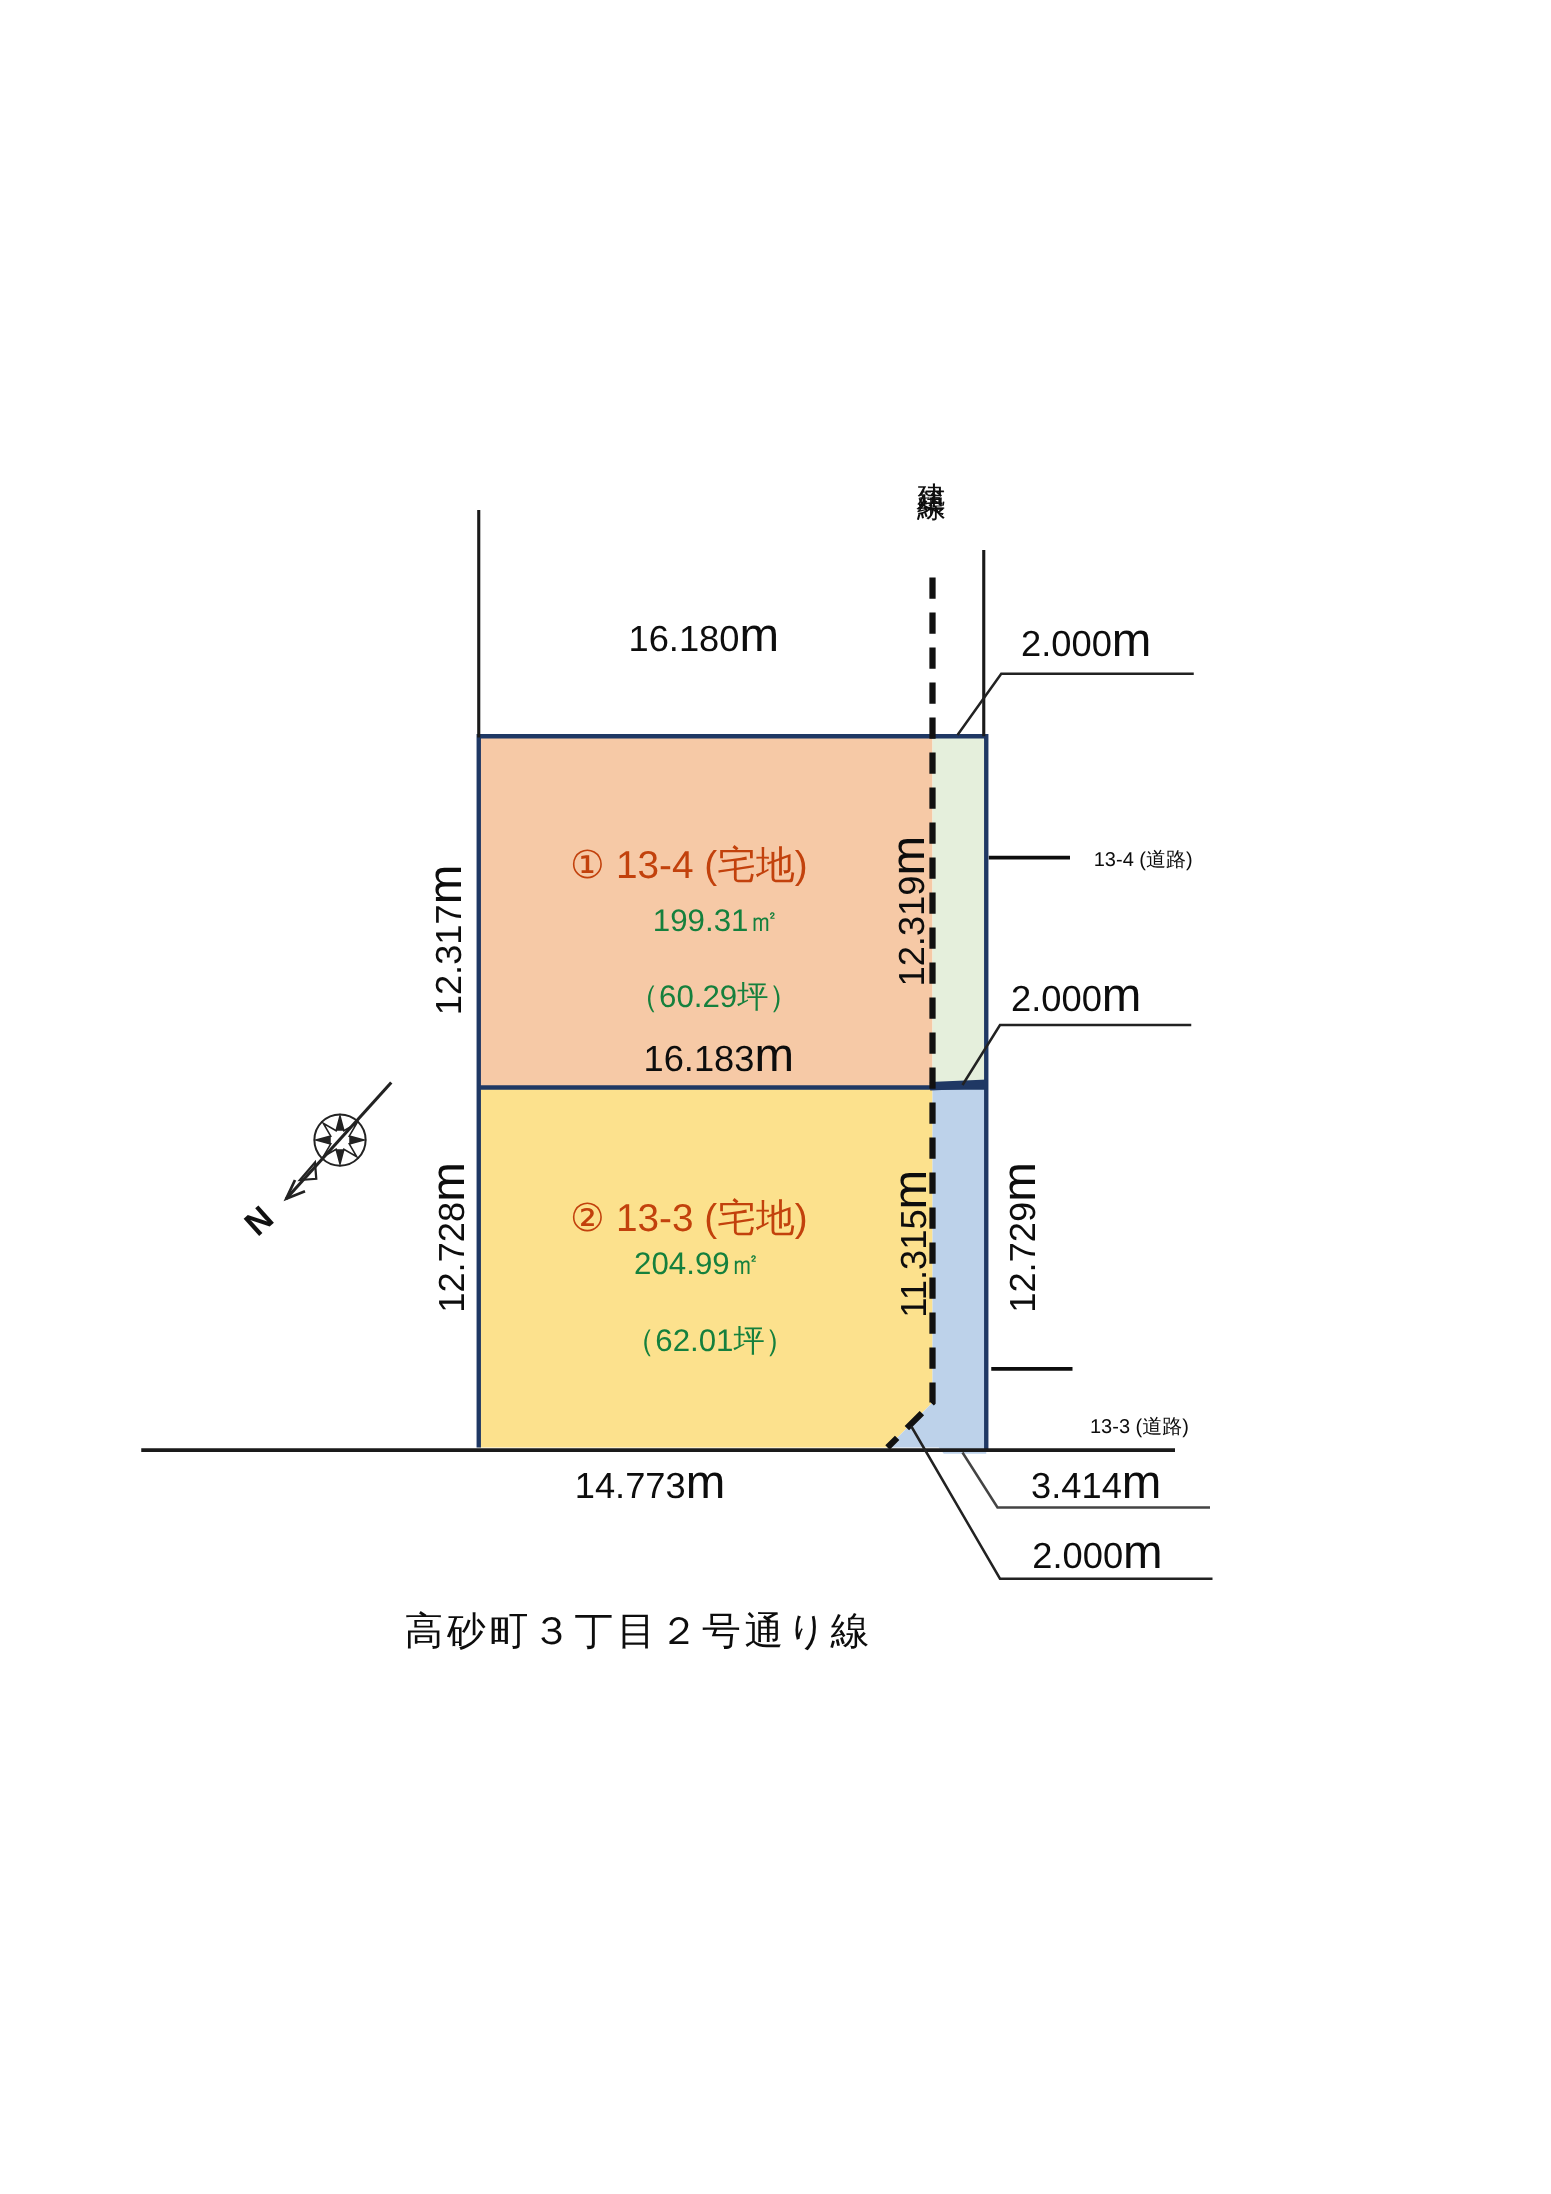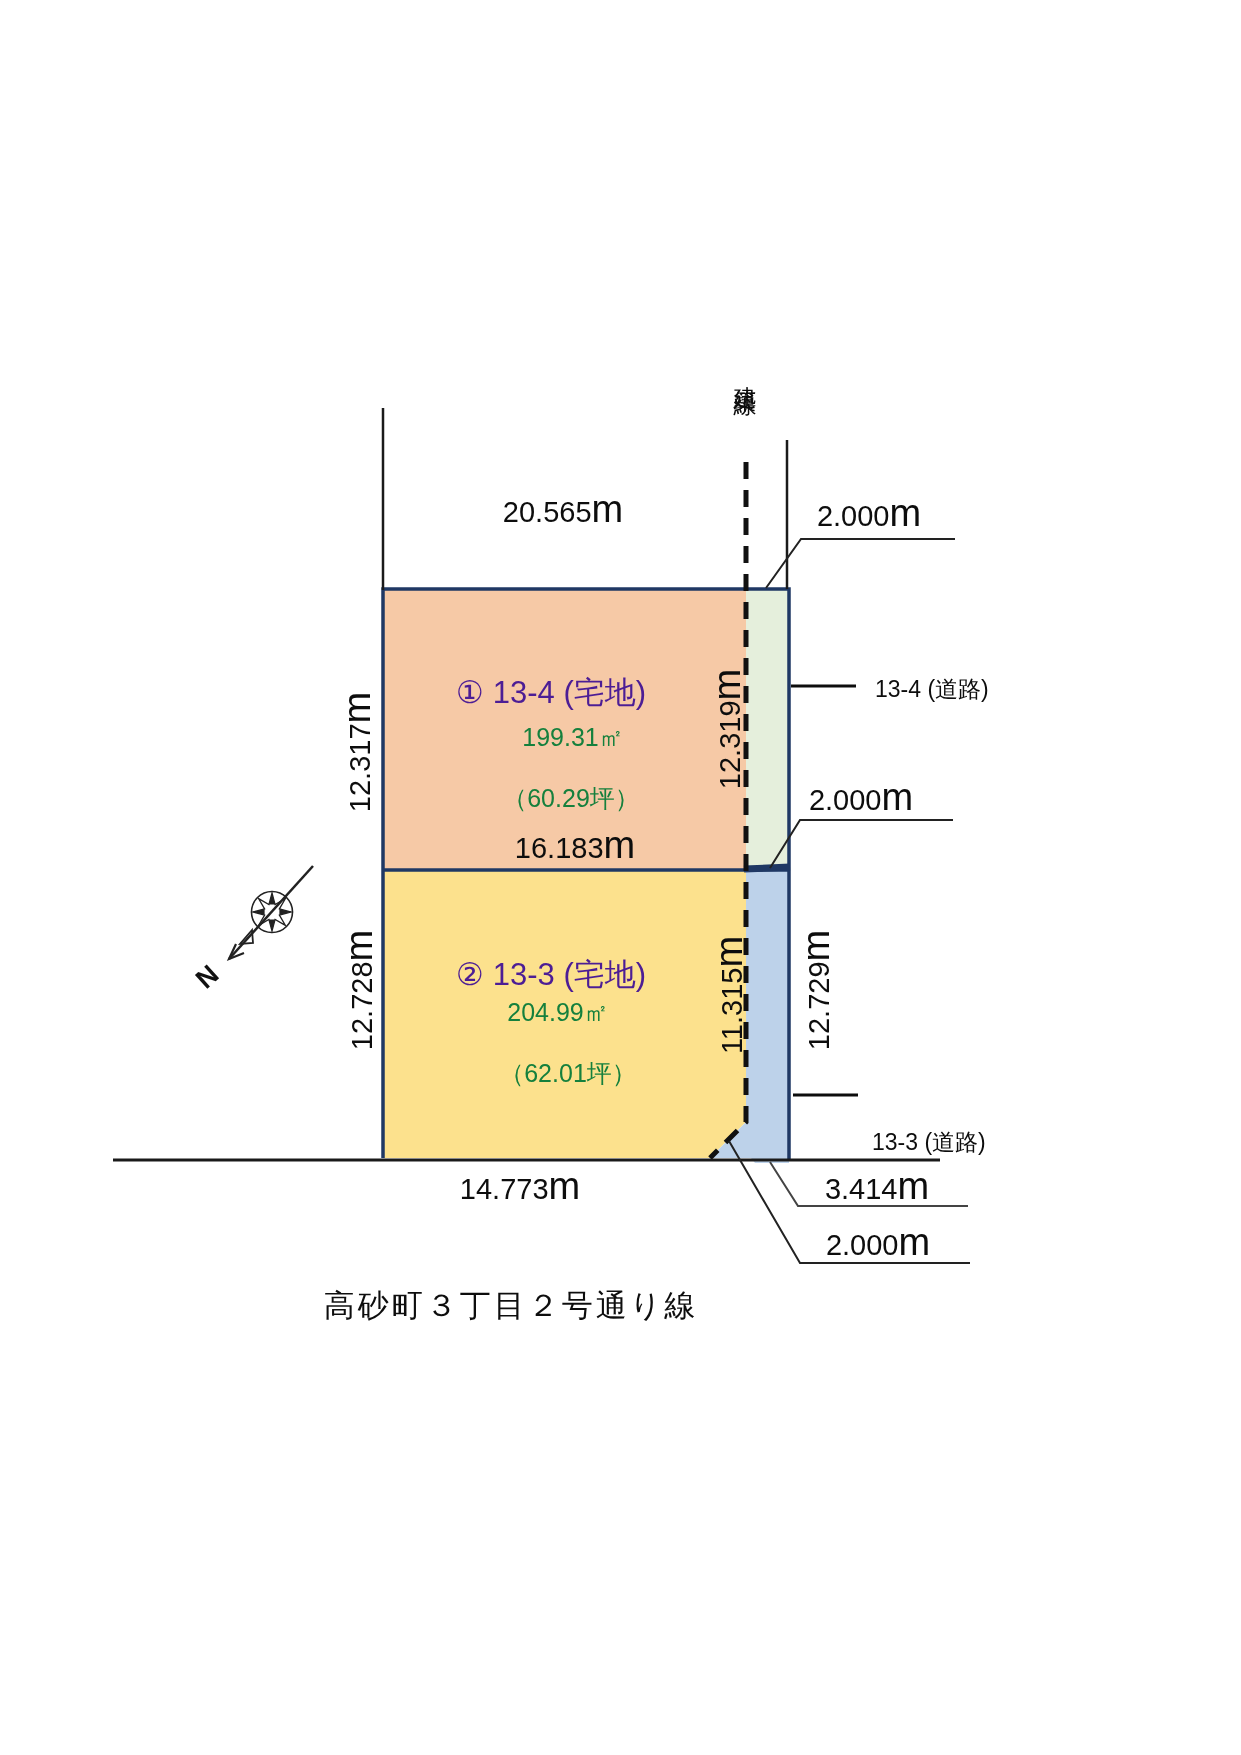--- a/index.html
+++ b/index.html
@@ -9,22 +9,22 @@
     overflow:hidden;
   }
   svg.layer { position:absolute; left:0; top:0; width:1241px; height:1755px; }
   .lbl { position:absolute; white-space:nowrap; line-height:1; }
   .ctr { transform:translate(-50%,-50%); }
   .rot { transform:translate(-50%,-50%) rotate(-90deg); }
   .vctr { transform:translate(0,-50%); }
   .dim { font-size:29px; color:#0d0d0d; }
   .dim .u { font-size:38px; }
   .vert { writing-mode:vertical-rl; font-size:23px; letter-spacing:4px; color:#0d0d0d; }
-  .road-label { font-size:23px; color:#0d0d0d; }
-  .pline-title { font-size:31px; color:#4c1d95; }
+  .road-label { font-size:16px; color:#0d0d0d; }
+  .pline-title { font-size:31px; color:#c2410c; }
   .pline-title .num { margin-right:9px; }
   .pline-sub { font-size:25px; color:#15803d; }
   .roadname { font-size:31px; letter-spacing:3px; color:#0d0d0d; }
 </style>
 </head>
 <body>
 
 <div class="canvas">
 
   <svg class="layer" viewBox="0 0 1241 1755">
@@ -62,21 +62,21 @@
       <line x1="313" y1="866" x2="229" y2="959" stroke="#222" stroke-width="2.5"></line>
       <path d="M244,953 L229,959 L236,944" fill="none" stroke="#222" stroke-width="2.2"></path>
       <path d="M252,930 L240,944 L253,943 Z" fill="none" stroke="#222" stroke-width="1.8"></path>
       <text font-size="27" font-weight="600" fill="#111" transform="translate(206,990) rotate(-42)">N</text>
     </g>
   </svg>
 
   <div class="lbl vert" style="left:745px; top:368px; transform:translate(-50%,0);">建築線</div>
 
   <div class="lbl dim ctr" style="left:563px; top:509px;">
-    <span>20.565</span><span class="u">m</span>
+    <span>16.180</span><span class="u">m</span>
   </div>
   <div class="lbl dim ctr" style="left:575px; top:845px;">
     <span>16.183</span><span class="u">m</span>
   </div>
   <div class="lbl dim ctr" style="left:520px; top:1186px;">
     <span>14.773</span><span class="u">m</span>
   </div>
 
   <div class="lbl dim rot" style="left:357px; top:752px;">
     <span>12.317</span><span class="u">m</span>

